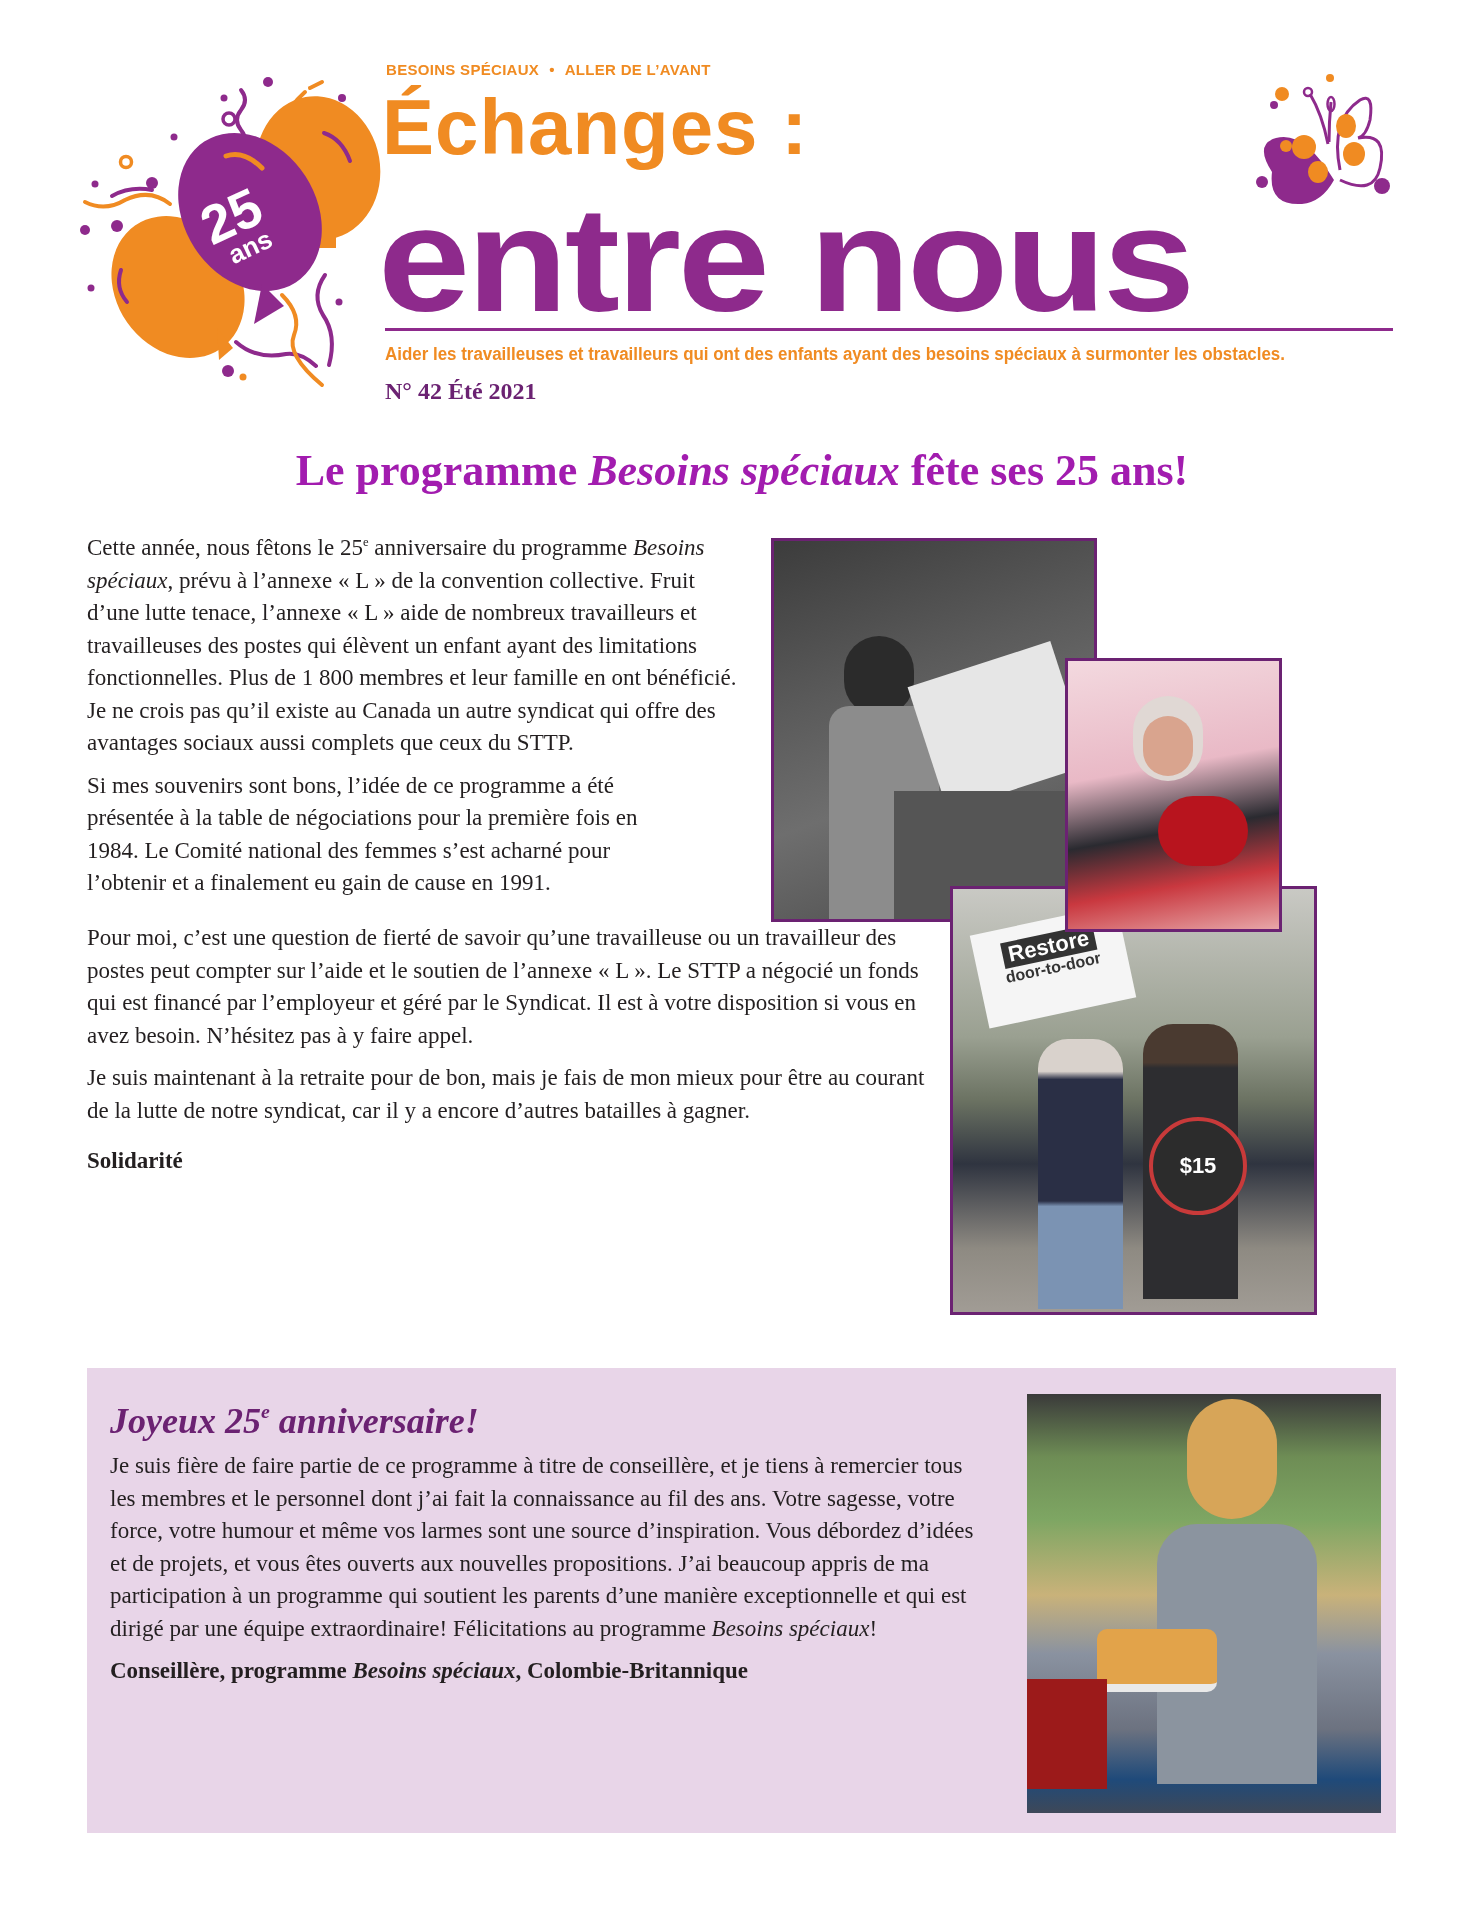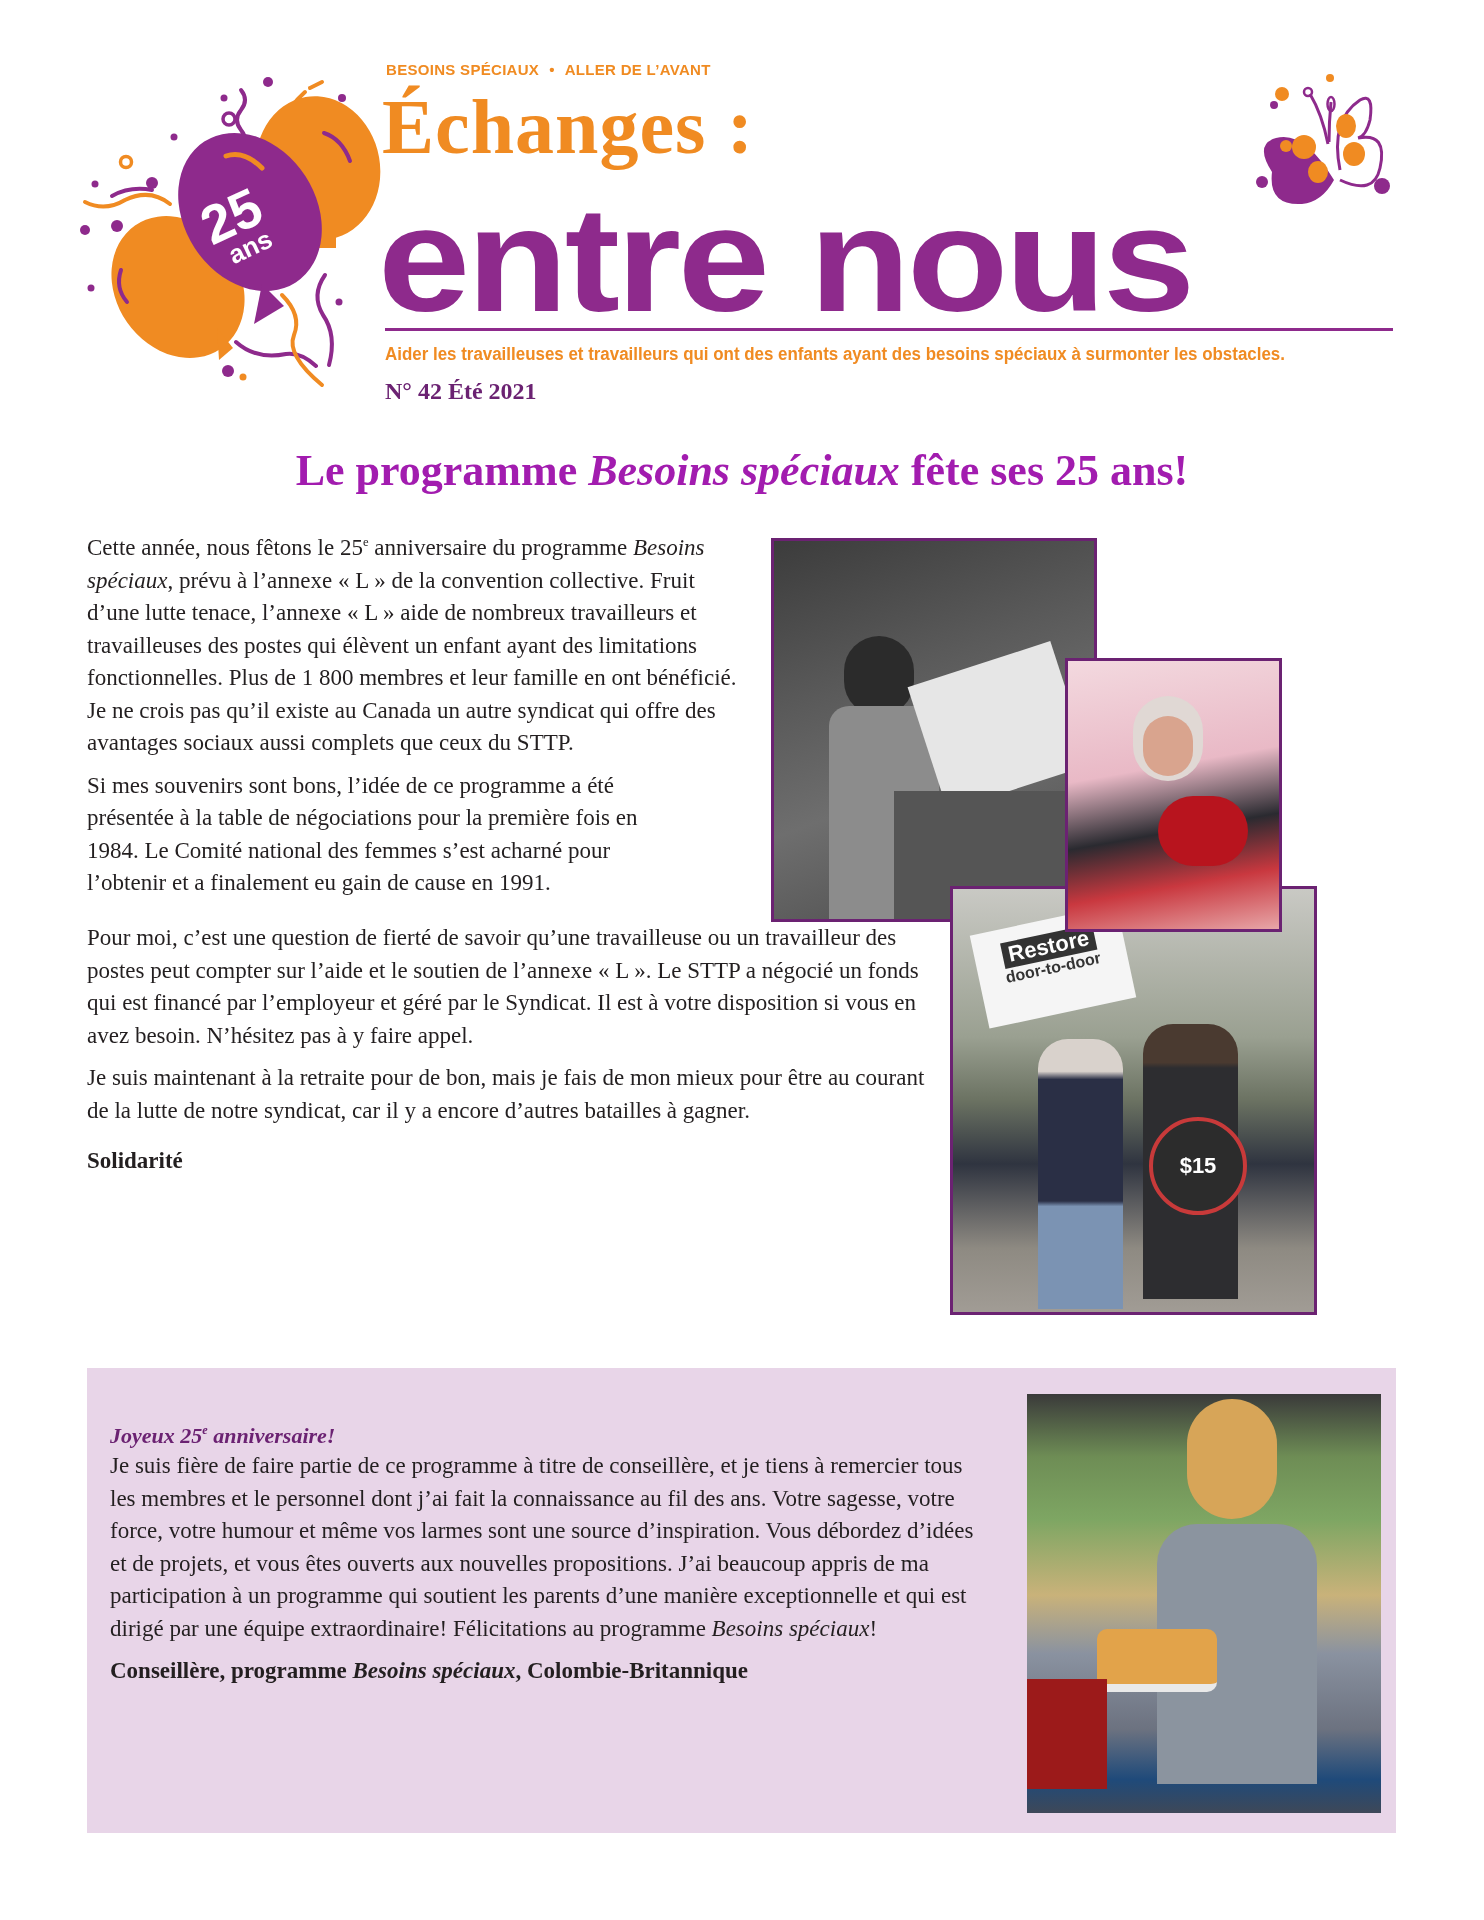--- a/index.html
+++ b/index.html
@@ -1,40 +1,40 @@
 <!DOCTYPE html>
 <html><head>
 <meta charset="utf-8">
 <style>
   html, body { margin:0; padding:0; background:#ffffff; }
   body { width:1484px; height:1920px; position:relative; overflow:hidden; font-family:"Liberation Serif", serif; color:#231f20; }
   .abs { position:absolute; }
   .kicker { left:386px; top:61px; font-family:"Liberation Sans", sans-serif; font-weight:700; font-size:15px; color:#F08B22; letter-spacing:0.3px; white-space:nowrap; }
   .kicker .dot { margin:0 10px; }
-  .title-top { left:382px; top:88px; font-family:Liberation Serif, serif; font-weight:700; font-size:78px; color:#F08B22; letter-spacing:1px; line-height:1; white-space:nowrap; }
+  .title-top { left:382px; top:88px; font-family:Liberation Sans, sans-serif; font-weight:700; font-size:78px; color:#F08B22; letter-spacing:1px; line-height:1; white-space:nowrap; }
   .title-main { left:378px; top:186px; font-family:"Liberation Sans", sans-serif; font-weight:700; font-size:148px; color:#8E2A8C; letter-spacing:-3px; line-height:1; white-space:nowrap; transform:scaleX(1.12); transform-origin:left top; }
   .rule { left:385px; top:328px; width:1008px; height:3px; background:#8E2A8C; }
   .tagline { left:385px; top:344px; font-family:"Liberation Sans", sans-serif; font-weight:700; font-size:18px; color:#F08B22; white-space:nowrap; transform:scaleX(0.94); transform-origin:left top; }
   .issue { left:385px; top:378px; font-family:"Liberation Serif", serif; font-weight:700; font-size:24px; color:#6B2272; white-space:nowrap; }
   .headline { left:0; width:1484px; top:445px; text-align:center; font-family:"Liberation Serif", serif; font-weight:700; font-size:44px; color:#a21caf; white-space:nowrap; }
   .headline i { font-style:italic; }
   .body-text { font-family:"Liberation Serif", serif; font-size:23px; line-height:32.5px; color:#231f20; }
   .body-text p { margin:0 0 10px 0; }
   .col1 { left:87px; top:532px; width:650px; }
   .col2 { left:87px; top:922px; width:860px; }
   .sign { font-weight:700; margin-top:18px !important; }
   sup { font-size:0.55em; vertical-align:0.75em; line-height:0; }
   .photo { position:absolute; border:3px solid #6B2272; box-sizing:border-box; overflow:hidden; }
   .photo1 { left:771px; top:538px; width:326px; height:384px; background:linear-gradient(160deg,#3c3c3c 0%,#5a5a5a 35%,#6e6e6e 60%,#474747 100%); }
   .photo2 { left:1065px; top:658px; width:217px; height:274px; background:linear-gradient(170deg,#f3d9df 0%,#e9b9c6 40%,#2a2a30 62%,#c9383f 80%,#e7a6a8 100%); }
   .photo3 { left:950px; top:886px; width:367px; height:429px; background:linear-gradient(180deg,#c9c9c4 0%,#9aa091 35%,#6b7262 50%,#2f3440 65%,#8e8a82 85%,#a19c95 100%); }
   .photo-cake { left:1027px; top:1394px; width:354px; height:419px; border:none; background:linear-gradient(180deg,#3a3a3a 0%,#6e8d55 15%,#7ea663 30%,#c9b27a 48%,#8a92a0 62%,#6c7280 80%,#1f4a7a 92%,#3e4858 100%); }
   .ph-fig { position:absolute; }
   .pinkbox { left:87px; top:1368px; width:1309px; height:465px; background:#E8D5E8; }
-  .pb-title { left:110px; top:1400px; font-family:"Liberation Serif", serif; font-weight:700; font-style:italic; font-size:22px; color:#6B2272; white-space:nowrap;margin-top:23px; }
+  .pb-title { left:110px; top:1400px; font-family:"Liberation Serif", serif; font-weight:700; font-style:italic; font-size:36px; color:#6B2272; white-space:nowrap; }
   .pb-text { left:110px; top:1450px; width:880px; }
   .pb-text .sign { margin-top:10px !important; }
   svg { display:block; }
 </style>
 </head>
 <body>
 
 <div class="abs" style="left:60px;top:60px;width:330px;height:330px;">
   <svg width="330" height="330" viewBox="60 60 330 330">
 

